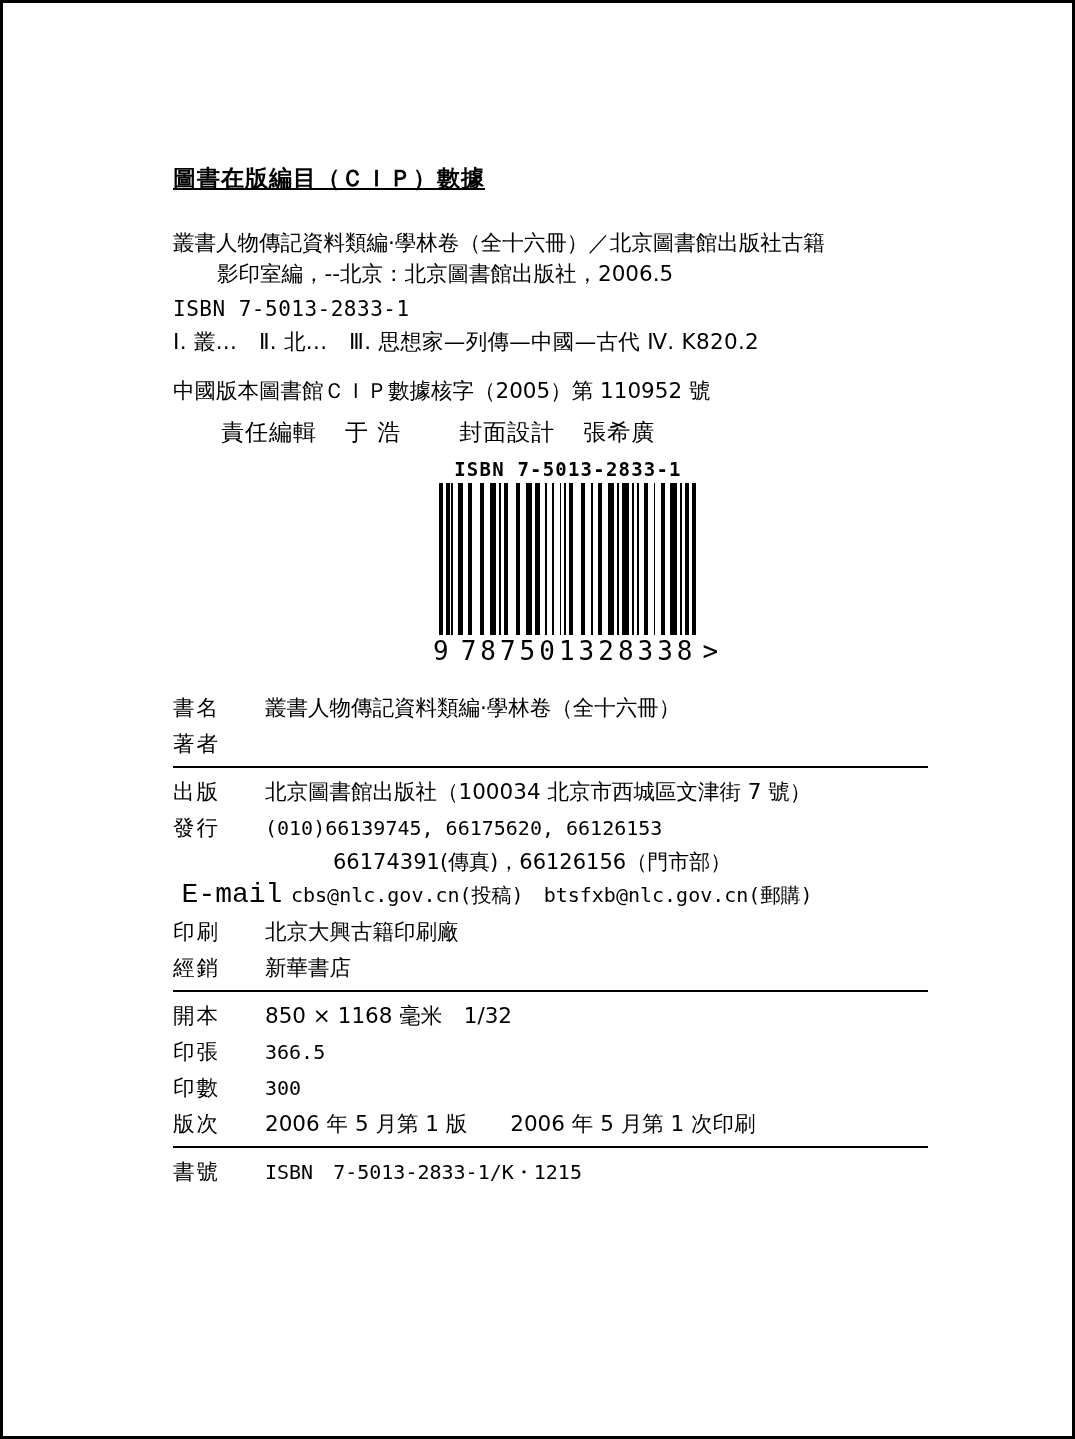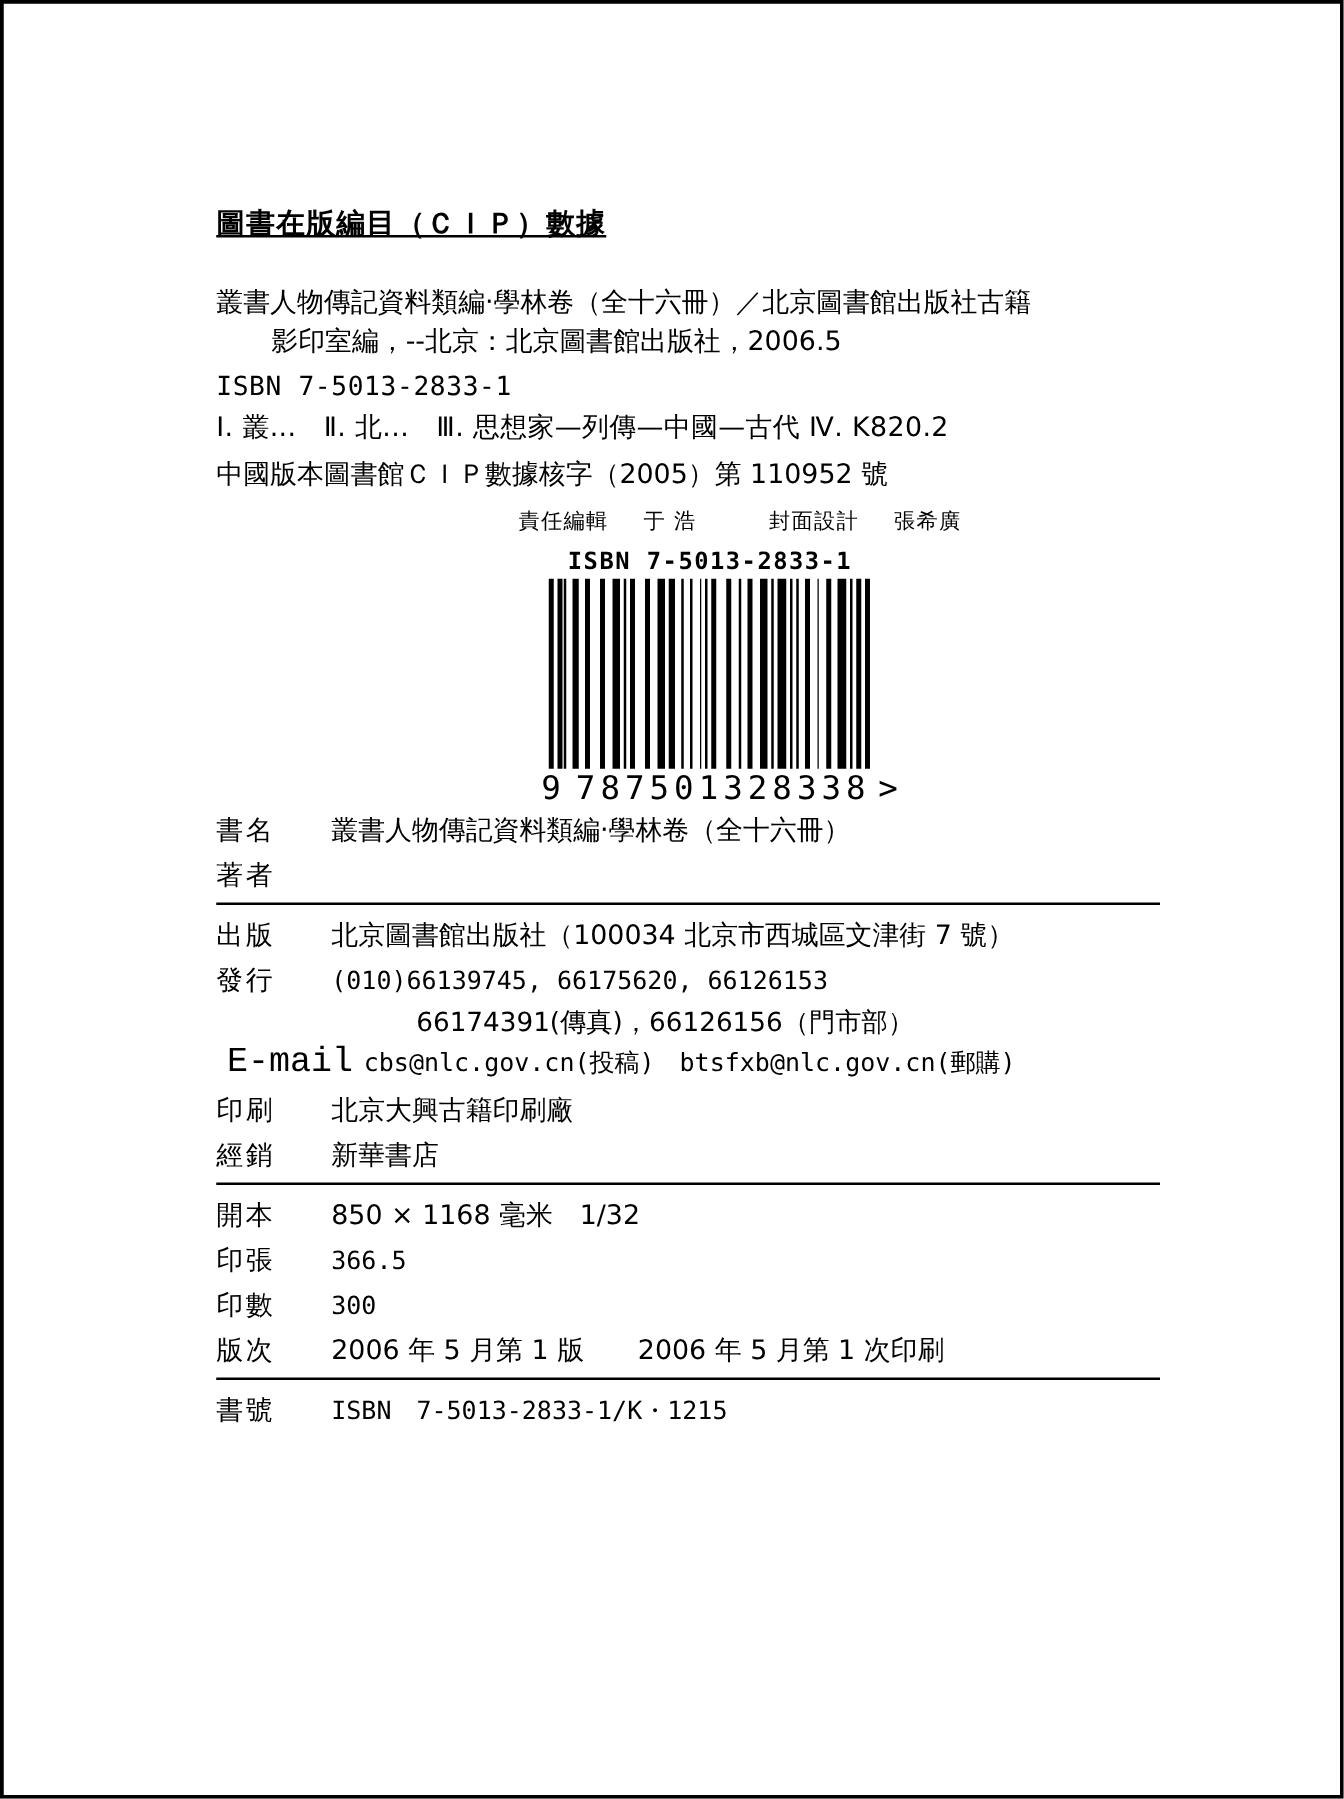--- a/index.html
+++ b/index.html
@@ -55,28 +55,27 @@
     margin-bottom: 4px;
     letter-spacing: 0.5px;
   }
   .class-line {
     font-size: 21.5px;
     margin-top: 6px;
     letter-spacing: 0.3px;
   }
   .cip-num {
     font-size: 21.5px;
-    margin-top: 8px;
+    margin-top: 20px;
   }
   .editors {
-    font-size: 17px;
+    font-size: 23px;
     margin-top: 12px;
     padding-left: 48px;
     letter-spacing: 1px;
-    text-align: center;
   }
   .editors .gap { display:inline-block; width: 58px; }
   .editors .gap2 { display:inline-block; width: 28px; }
 
   
   .barcode-wrap {
     margin: 10px auto 0 auto;
     width: 270px;
     text-align: center;
   }
@@ -104,21 +103,21 @@
     font-family: "DejaVu Sans Mono", monospace;
     font-size: 26px;
     letter-spacing: 4px;
     margin-top: 1px;
   }
   .barcode-digits .lead { margin-right: 8px; }
   .barcode-digits .tail { margin-left: 6px; }
 
   
   .info {
-    margin-top: 0;
+    margin-top: 24px;
     width: 755px;
   }
   .row {
     display: flex;
     align-items: baseline;
     font-size: 21.5px;
     padding: 3px 0 4px 0;
   }
   .row .k {
     width: 92px;

